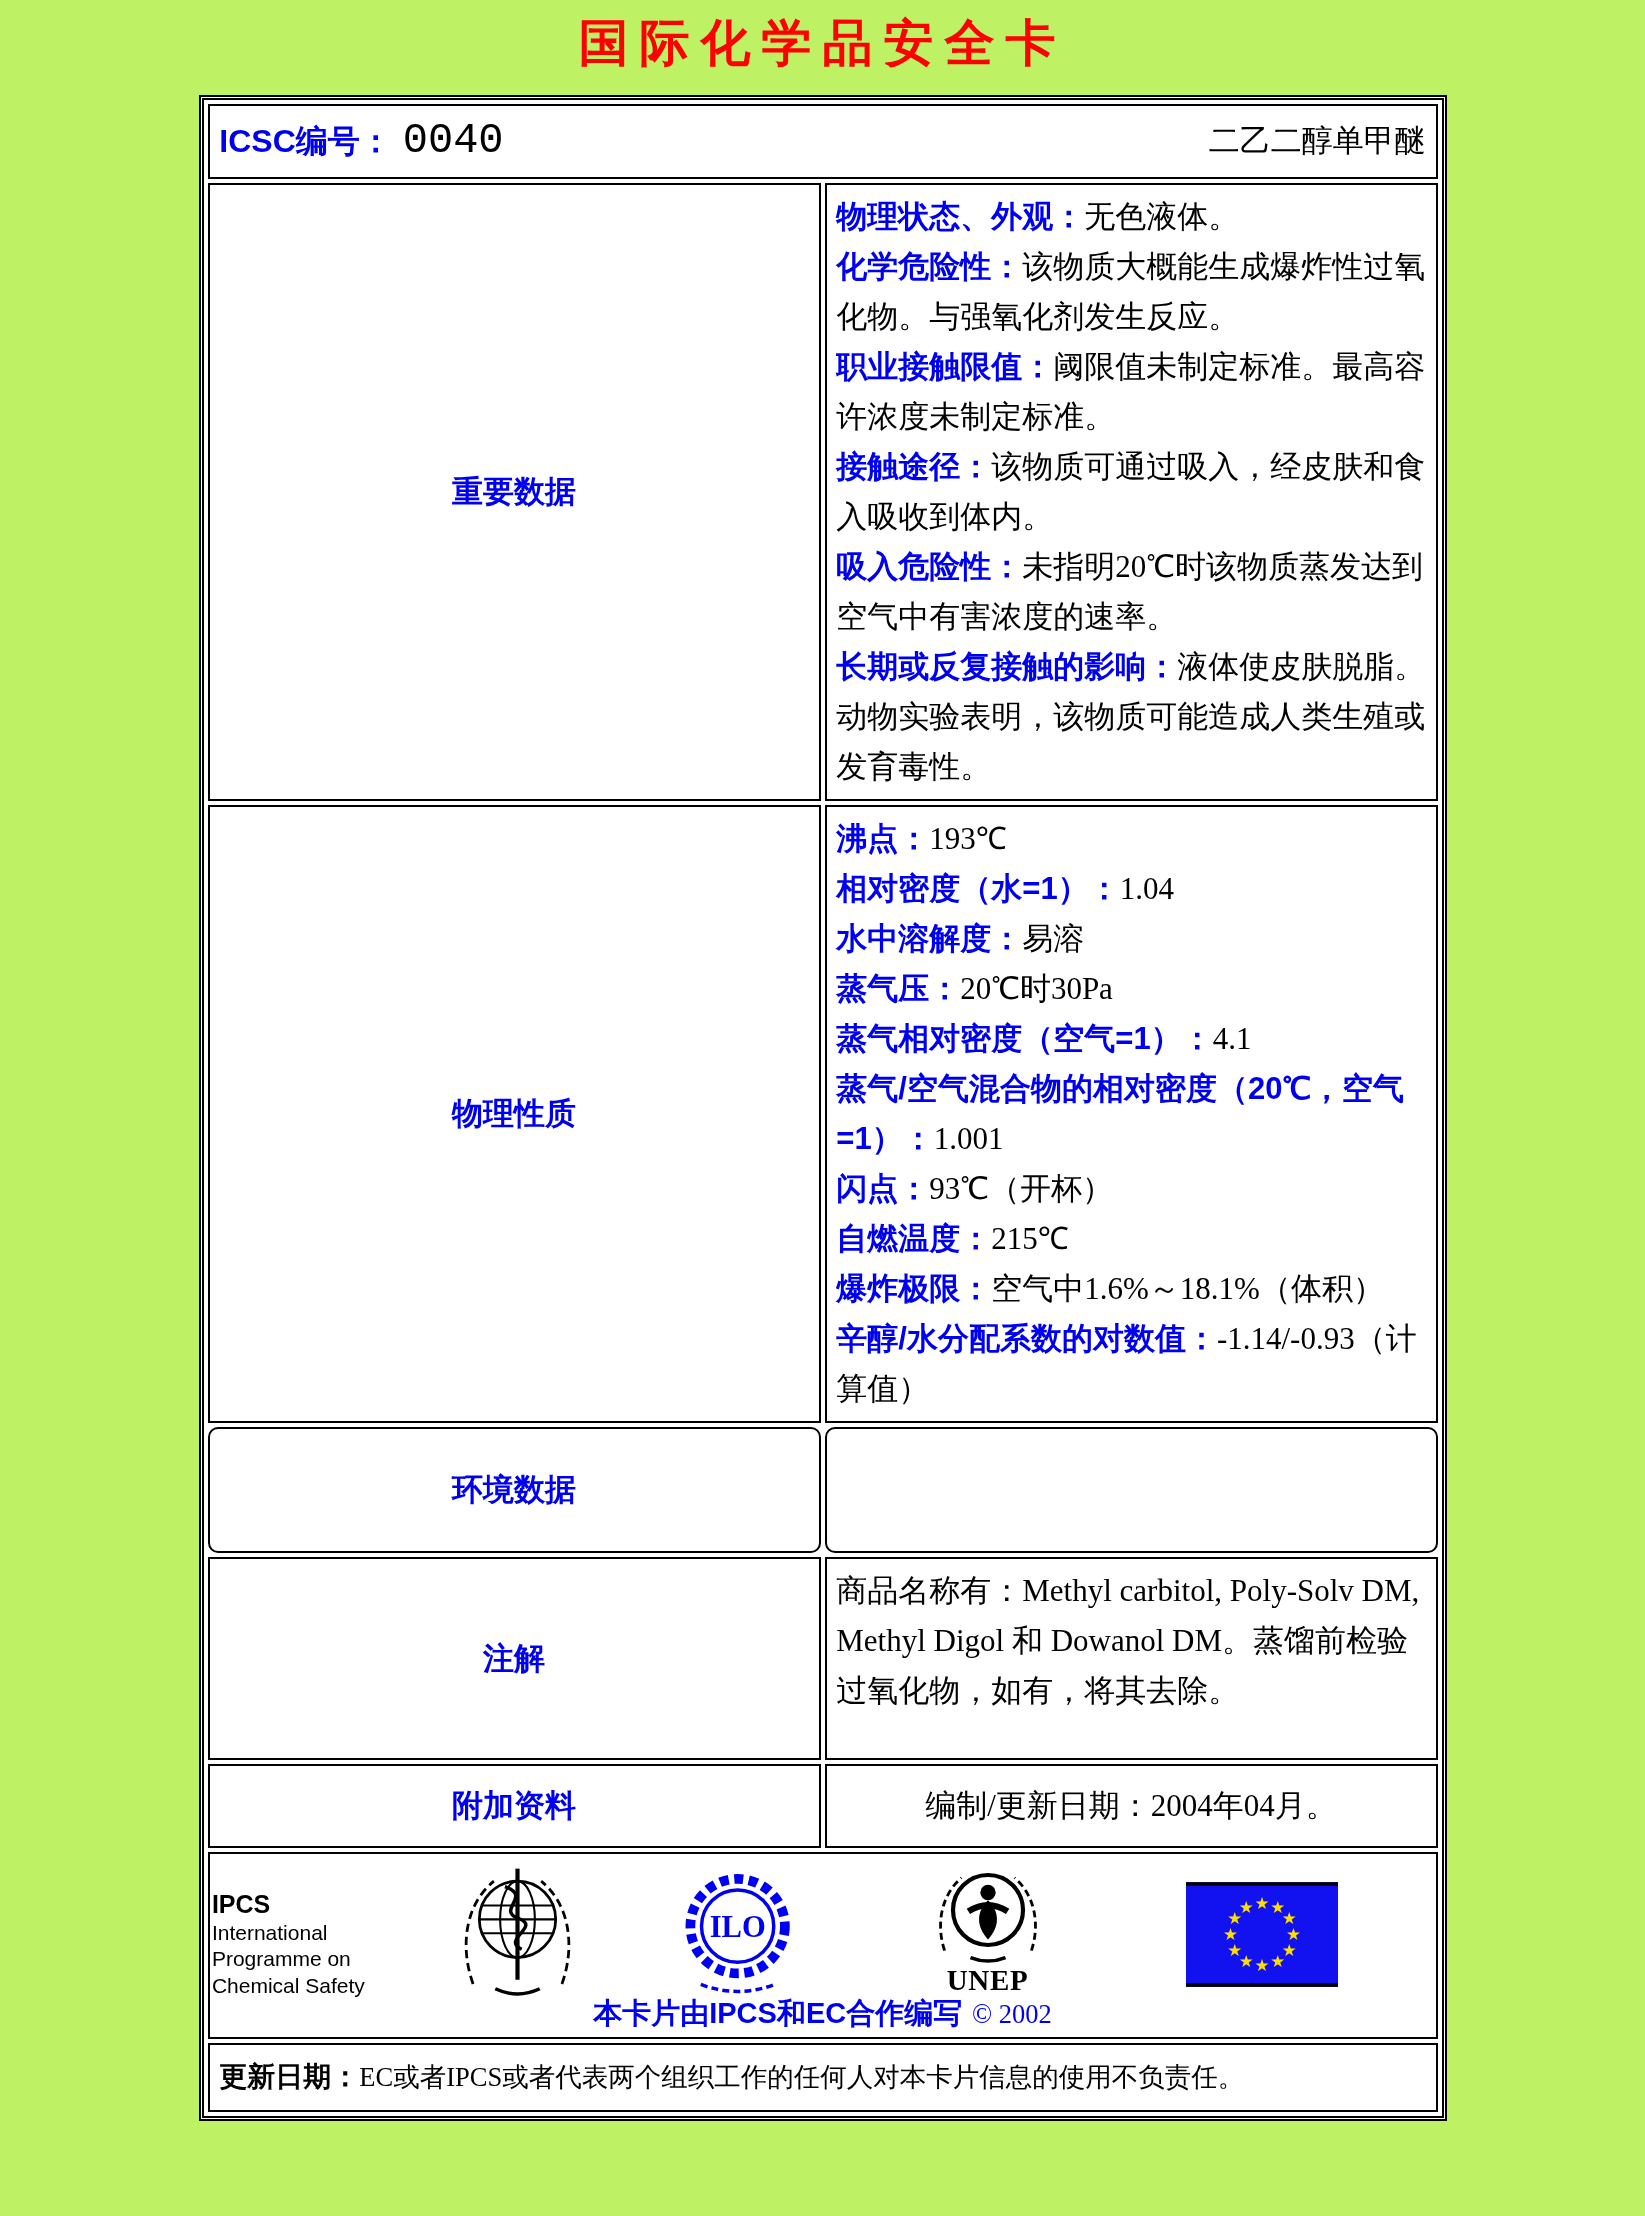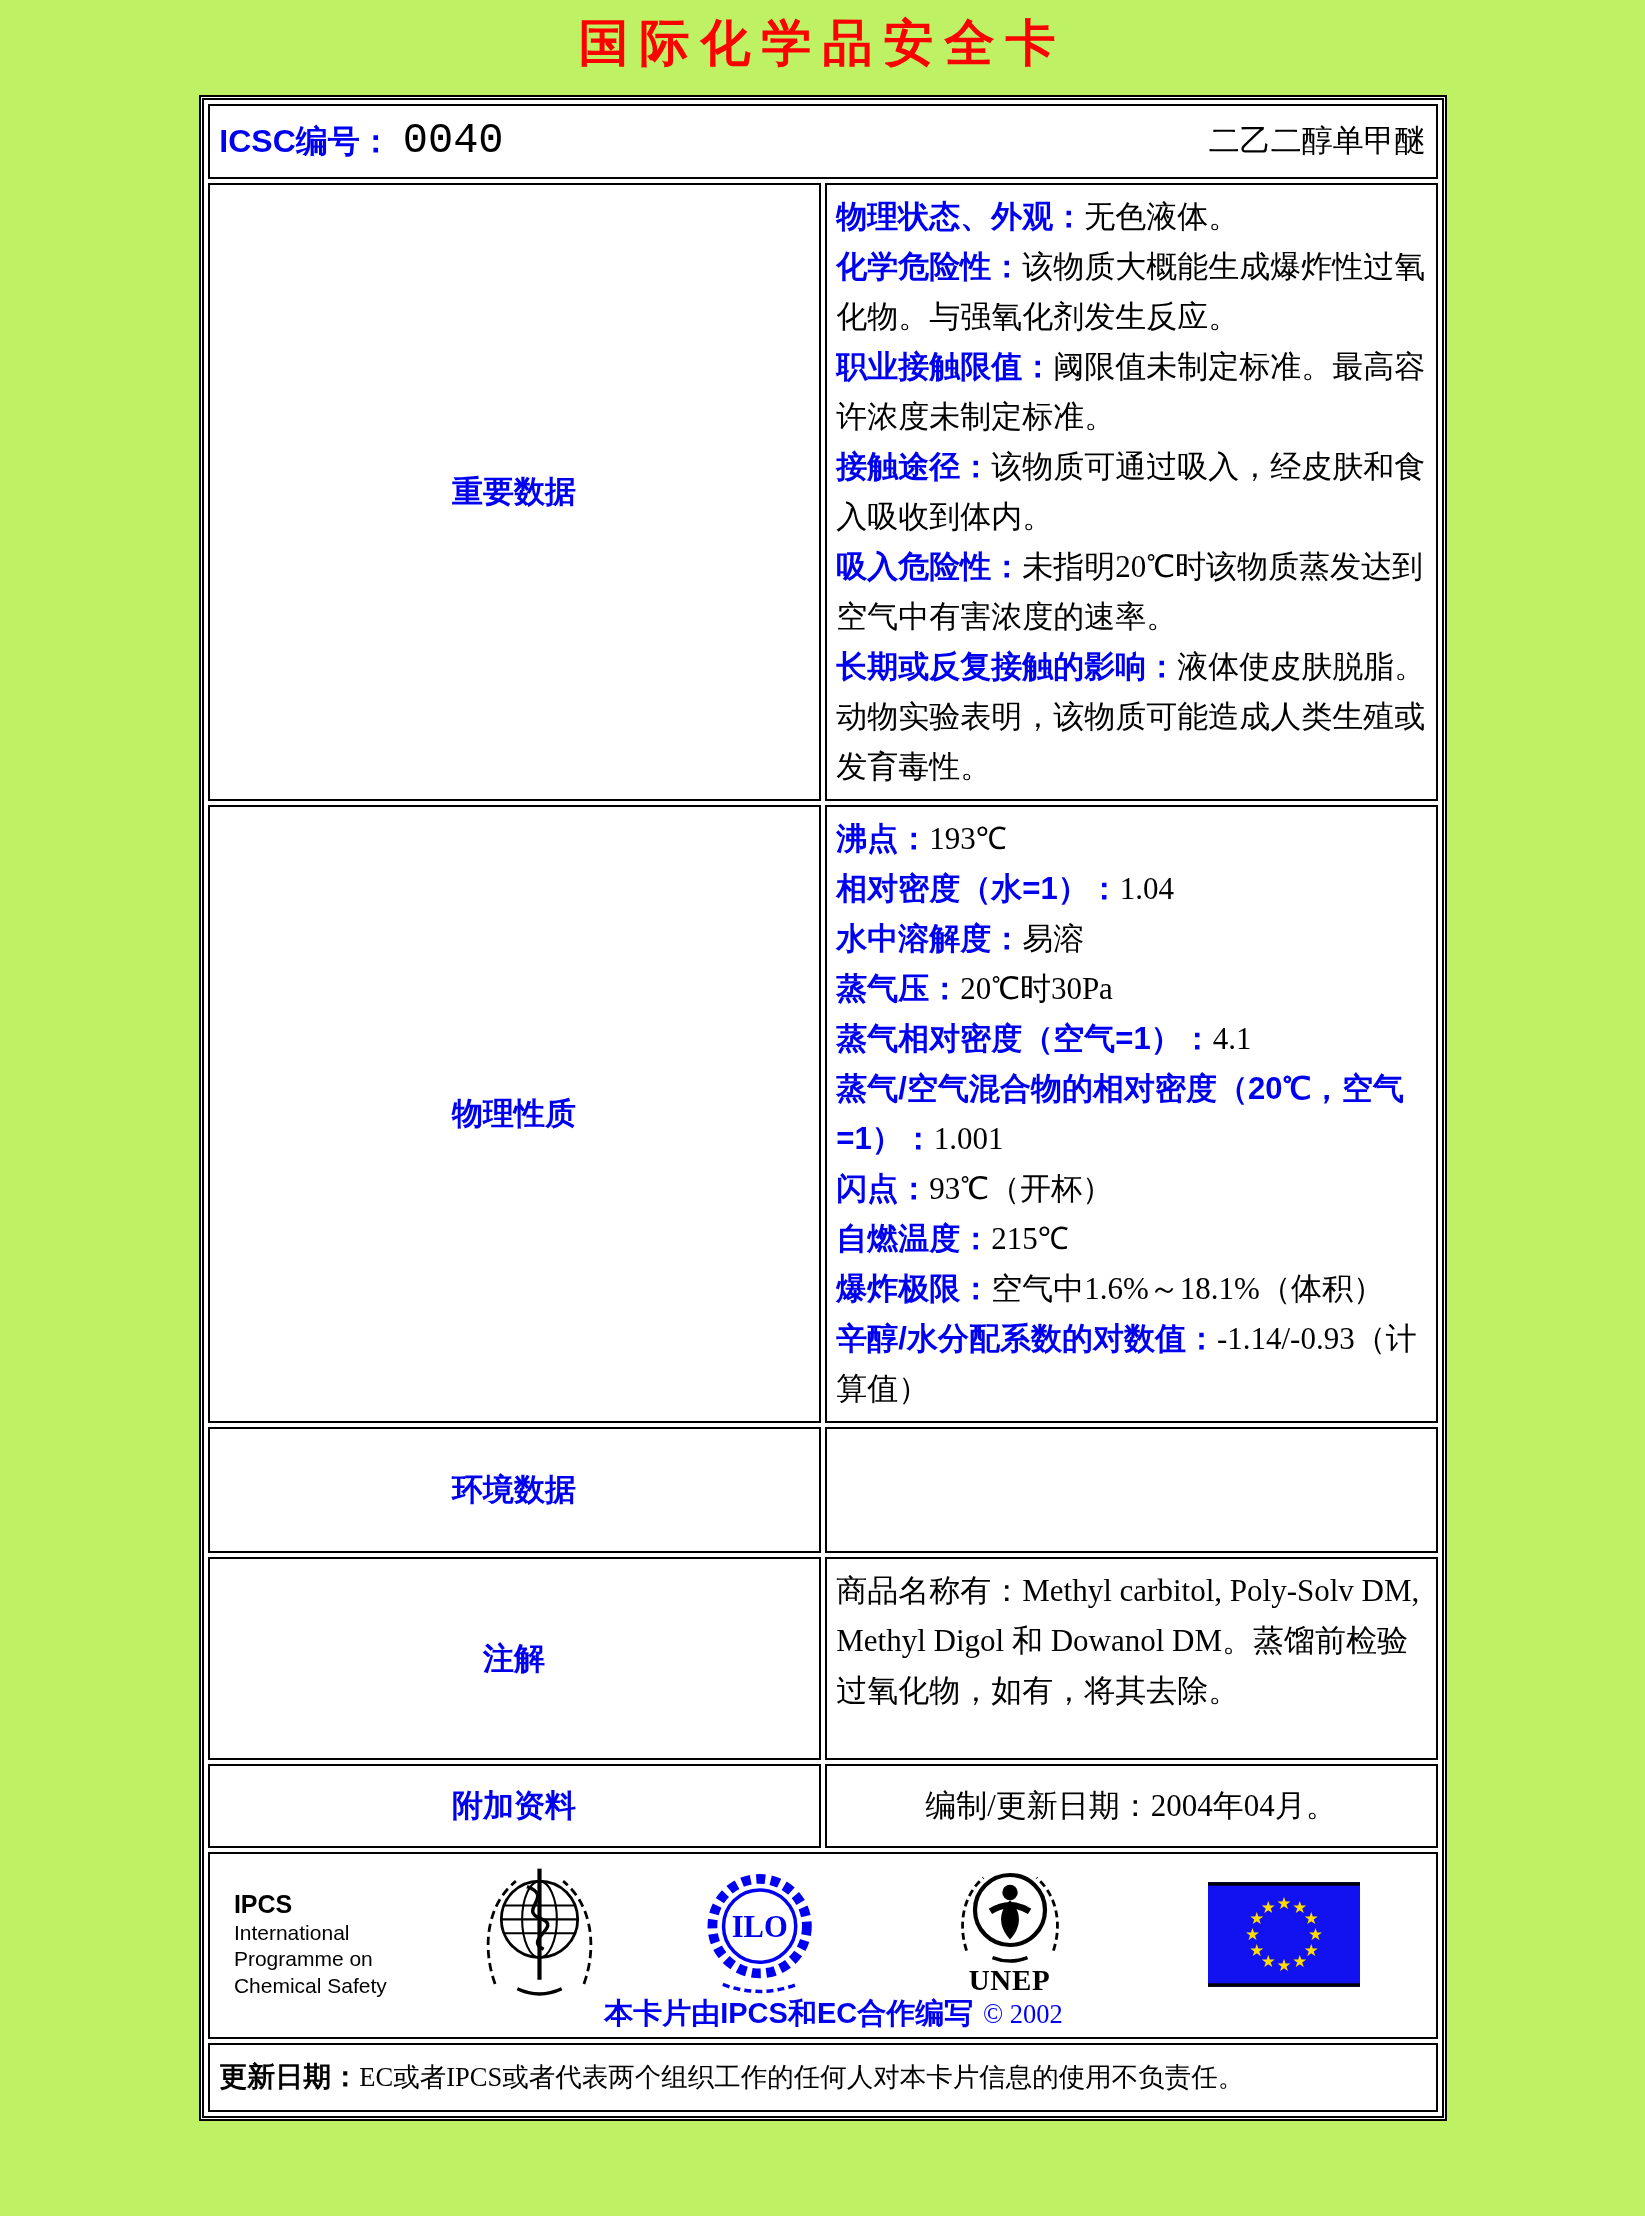--- a/index.html
+++ b/index.html
@@ -59,29 +59,29 @@
   .line { margin: 0; line-height: 50px; font-size: 31px; }
   .k {
     color: #0000f0;
     font-family: "Liberation Sans", sans-serif;
     font-weight: bold;
   }
   .v, .plain { font-family: Liberation Serif, serif; }
 
   tr.r-important  td { height: 488px; }
   tr.r-physical   td { height: 572px; }
-  tr.r-environment td { height: 108px; }
+  tr.r-environment td { height: 108px; border-radius: 10px; }
   tr.r-notes      td { height: 185px; }
   tr.r-additional td { height: 66px; text-align: center; }
   tr.r-additional td.content-cell { vertical-align: middle; }
   tr.r-logos      td { height: 181px; }
   tr.r-legal      td { height: 56px; vertical-align: middle; padding: 4.2px 9.8px; }
 
   
-  .logos-wrap { position: relative; height: 180px; margin-left: 22px; }
+  .logos-wrap { position: relative; height: 180px; }
   .ipcs-block {
     position: absolute; left: 1.4px; top: 33px;
     font-family: "Liberation Sans", sans-serif; color: #000;
   }
   .ipcs-acronym { font-weight: bold; font-size: 25px; line-height: 31px; }
   .ipcs-line { font-size: 21px; line-height: 26.5px; }
   .logo { position: absolute; }
   .logo-who  { left: 244px; top: 4.2px; }
   .logo-ilo  { left: 466px; top: 9.8px; }
   .logo-unep { left: 721px; top: 5.6px; text-align: center; }

